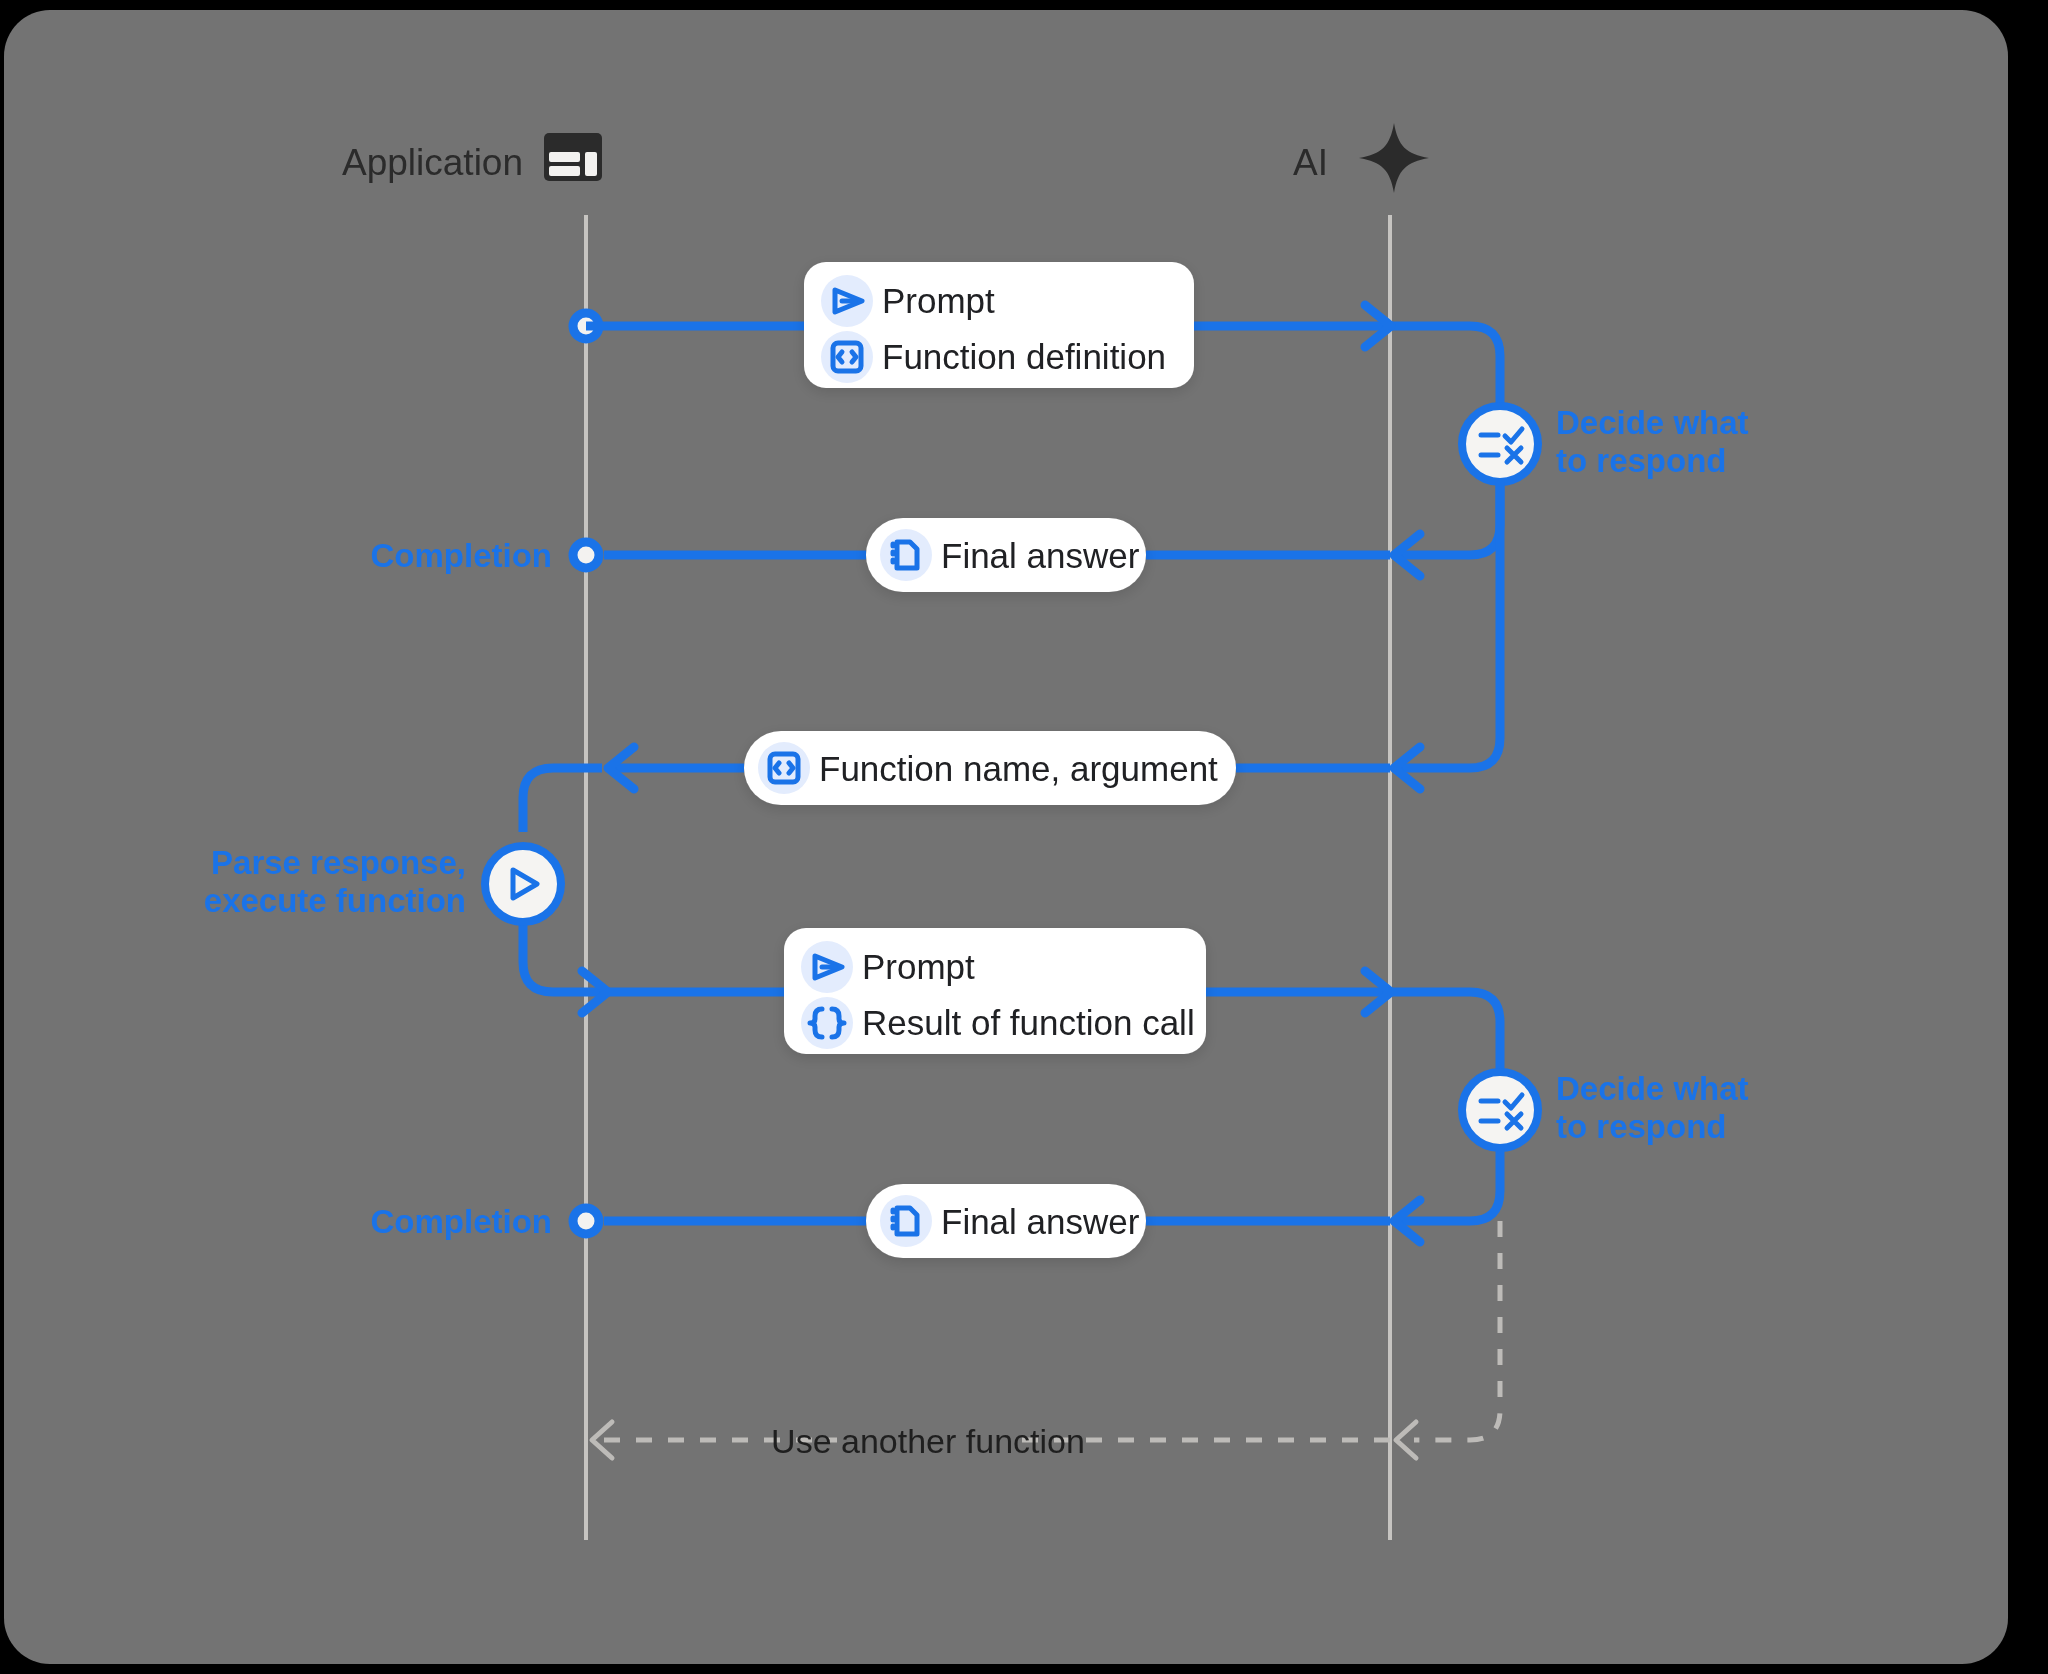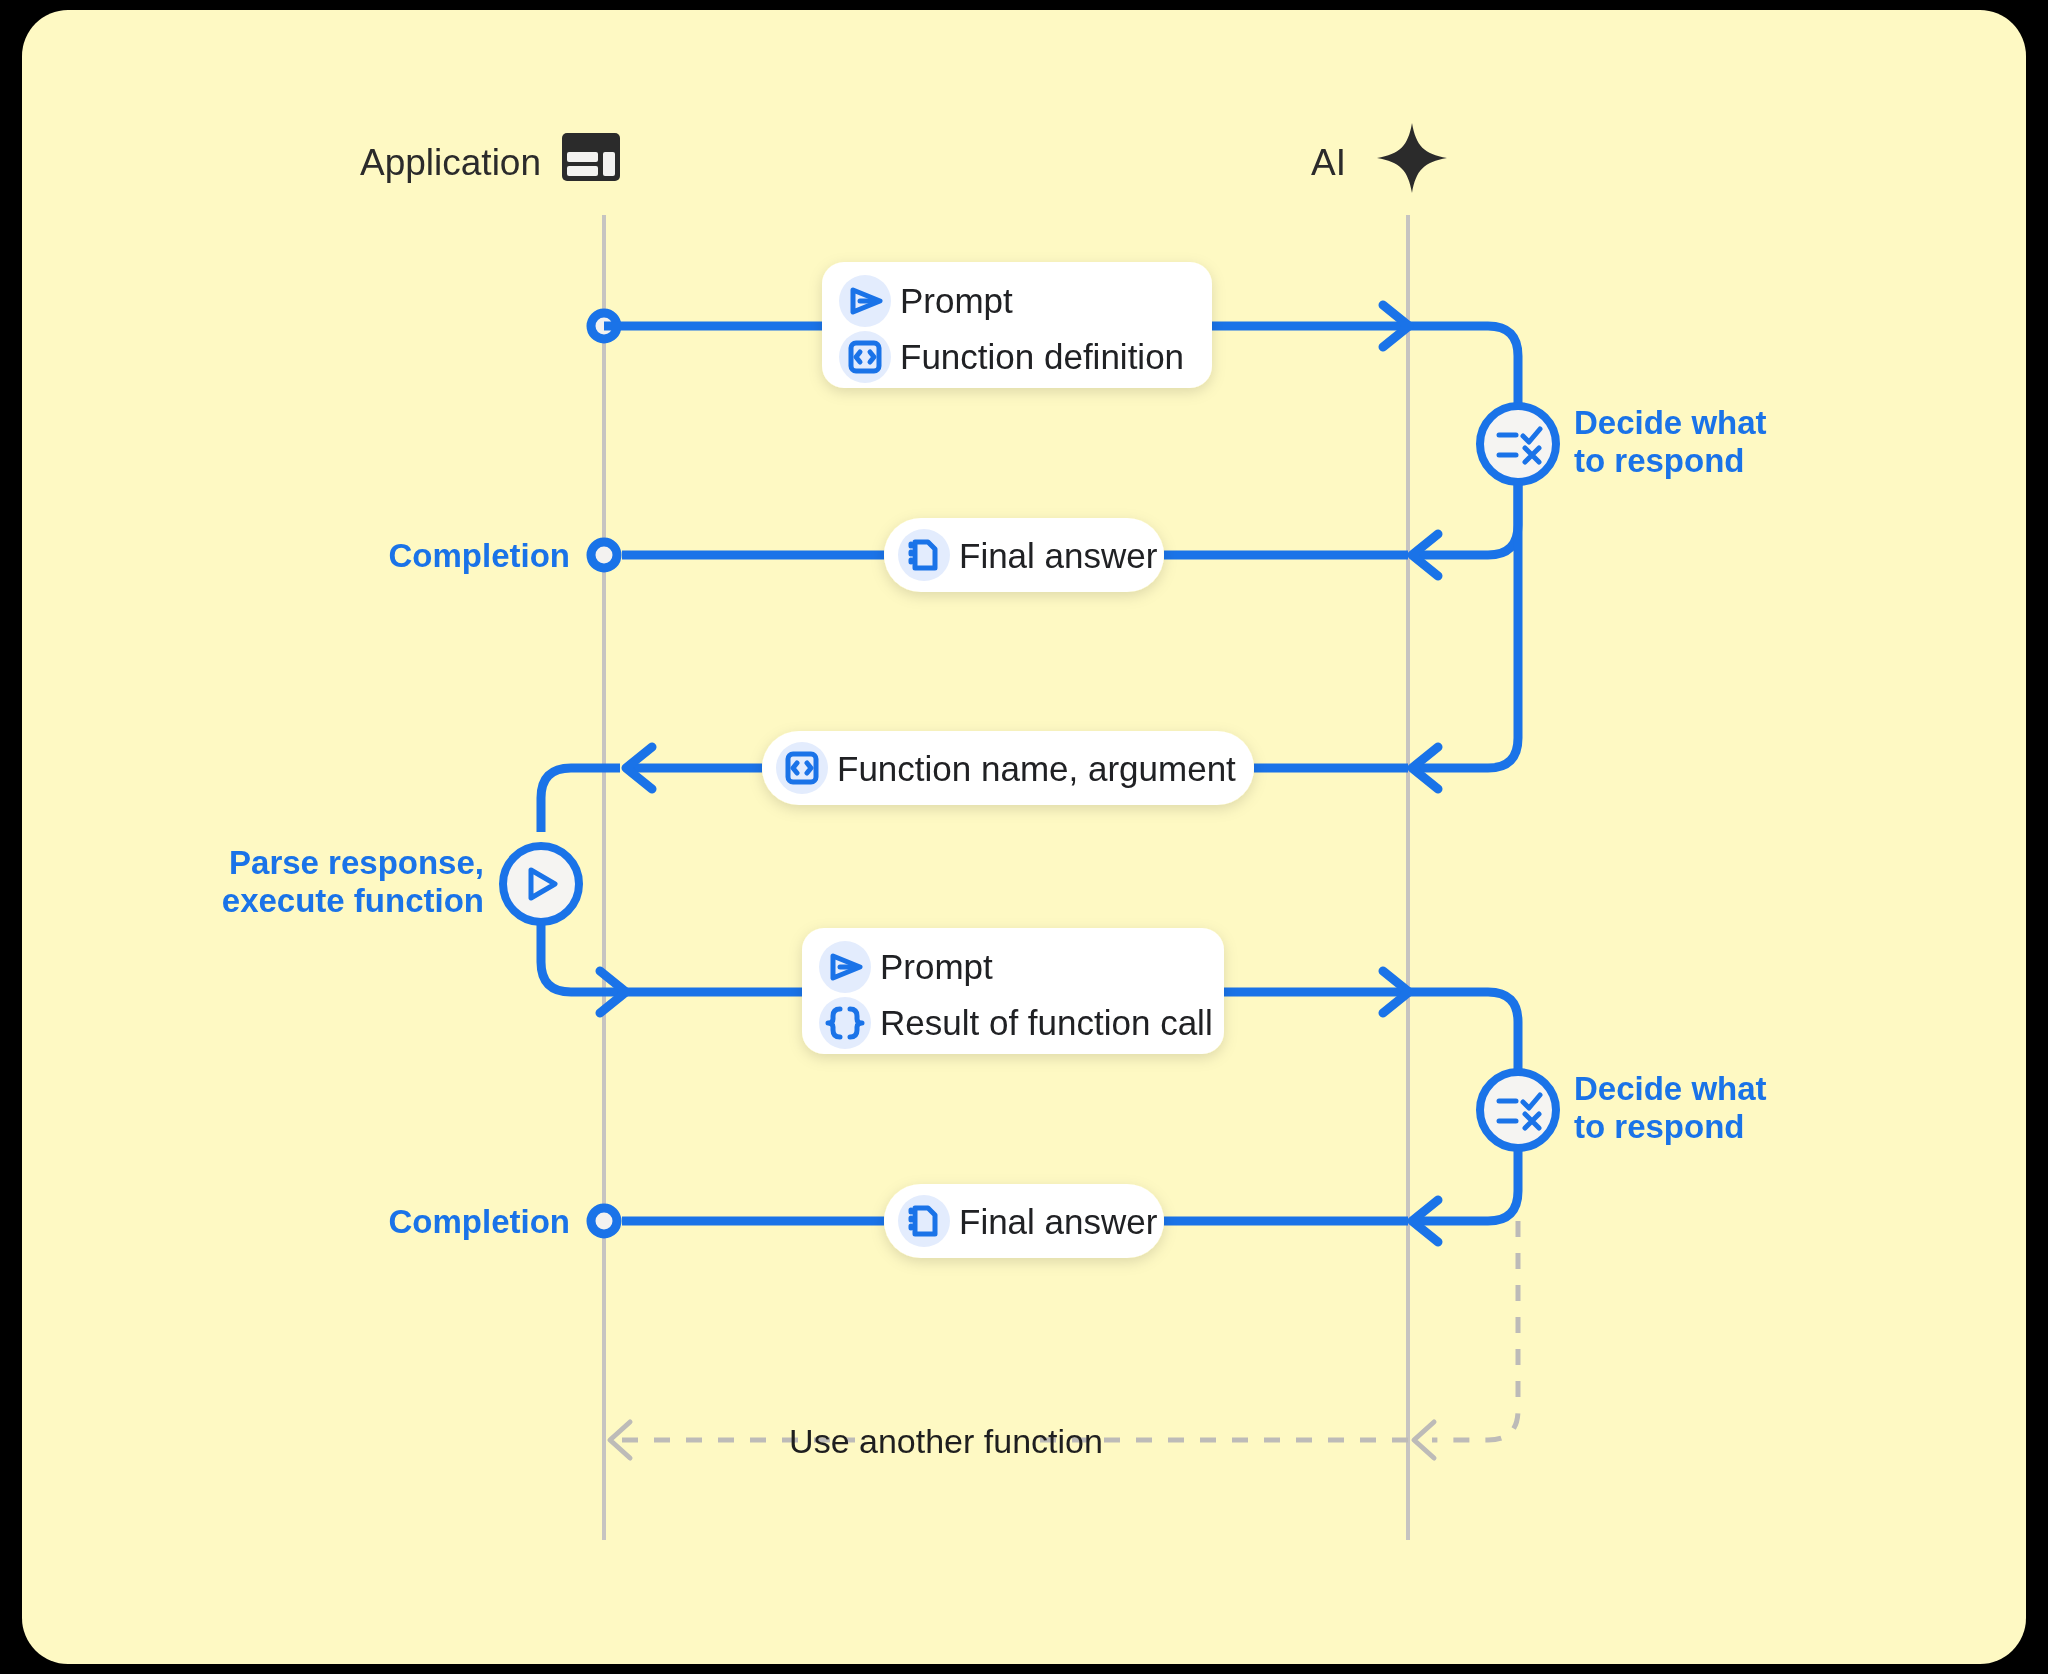--- a/index.html
+++ b/index.html
@@ -1,20 +1,20 @@
 <!DOCTYPE html>
 <html><head>
 <meta charset="utf-8">
 <style>
   html,body{margin:0;padding:0;background:#000;}
   body{width:2048px;height:1674px;overflow:hidden;
        font-family:"Liberation Sans","DejaVu Sans",sans-serif;}
   #stage{position:relative;width:2048px;height:1674px;background:#000;}
-  #card{position:absolute;left:22px;top:10px;width:2004px;height:1654px;
-        background:#fef9c3;border-radius:46px;overflow:hidden;}
+  #card{position:absolute;left:4px;top:10px;width:2004px;height:1654px;
+        background:#737373;border-radius:46px;overflow:hidden;}
   svg#diagram{position:absolute;left:0;top:0;width:2004px;height:1654px;display:block;}
   .lane-label{font-size:37px;fill:#2b2b2b;font-weight:400;}
   .blue-label{font-size:33px;fill:#1a73e8;font-weight:700;}
   .pill-text{font-size:35px;fill:#202124;font-weight:400;}
   .loop-text{font-size:34px;fill:#1f1f1f;font-weight:400;}
   .lifeline{stroke:#c6c4c1;stroke-width:4;}
   .flow{stroke:#1a73e8;stroke-width:9;fill:none;stroke-linecap:butt;stroke-linejoin:round;}
   .chev{stroke:#1a73e8;stroke-width:9;fill:none;stroke-linecap:round;stroke-linejoin:round;}
   .node-ring{stroke:#1a73e8;stroke-width:8;fill:#f5f4f2;}
   .node-open{stroke:#1a73e8;stroke-width:9;fill:#f3f2f0;}

